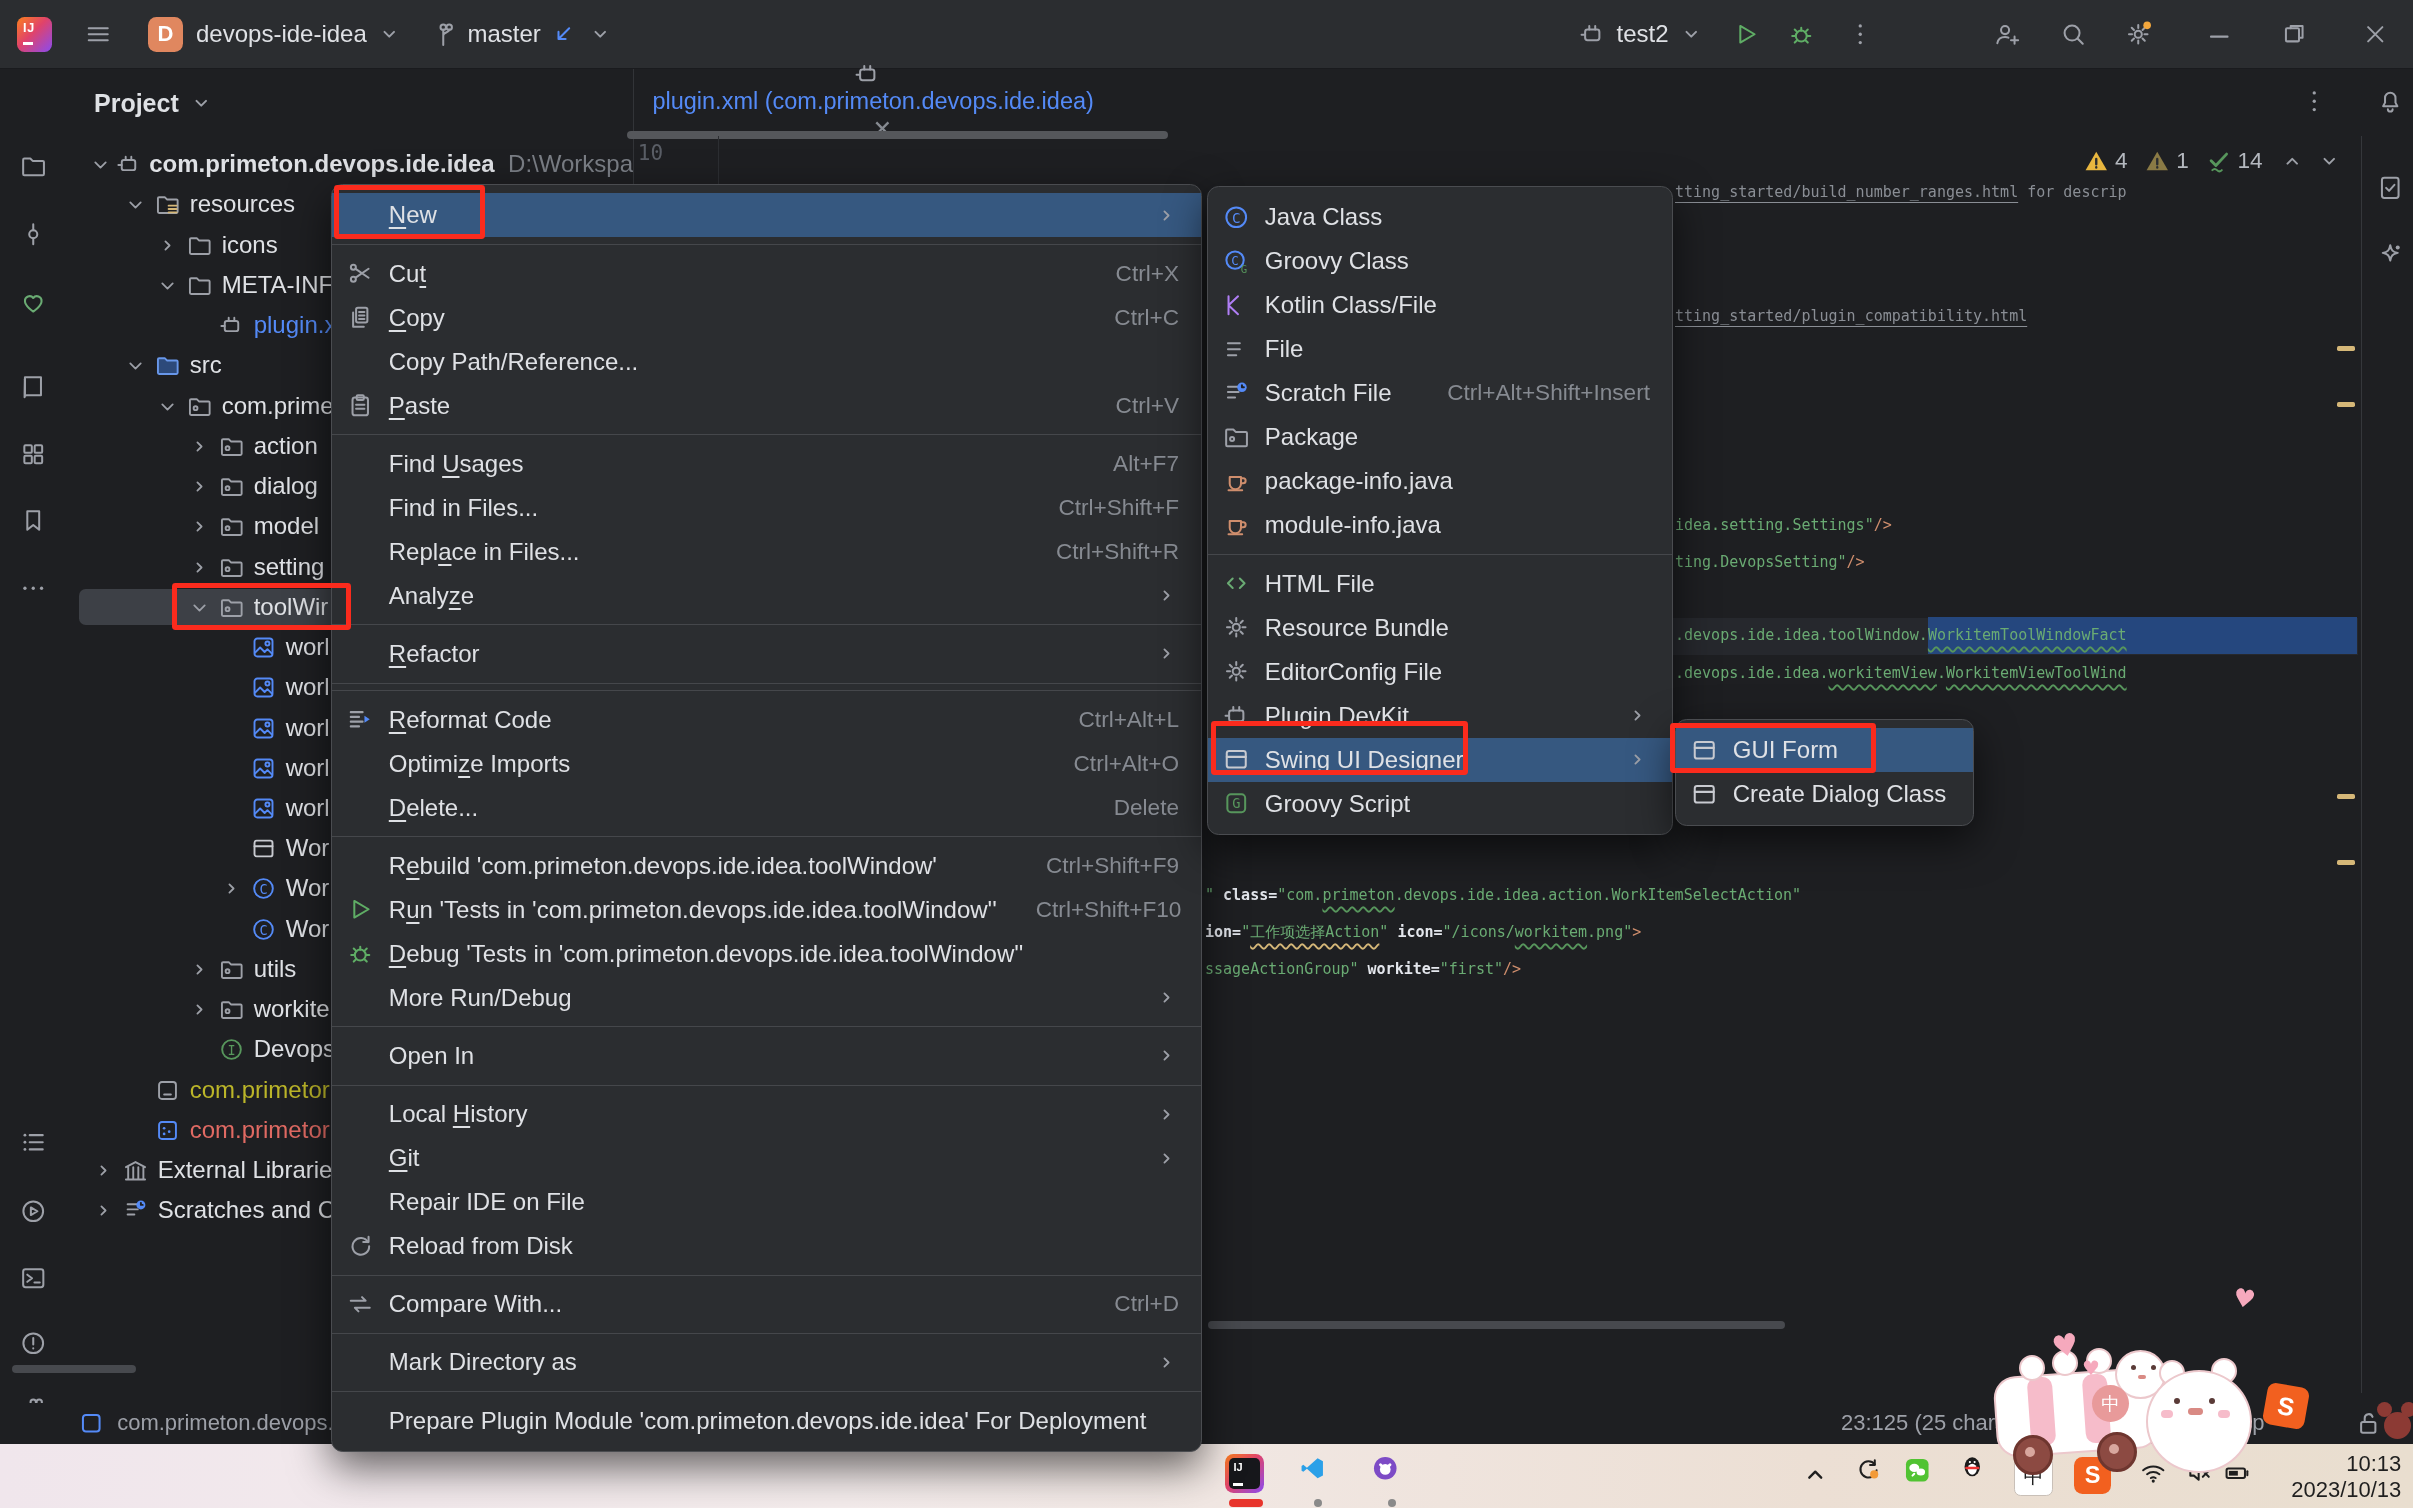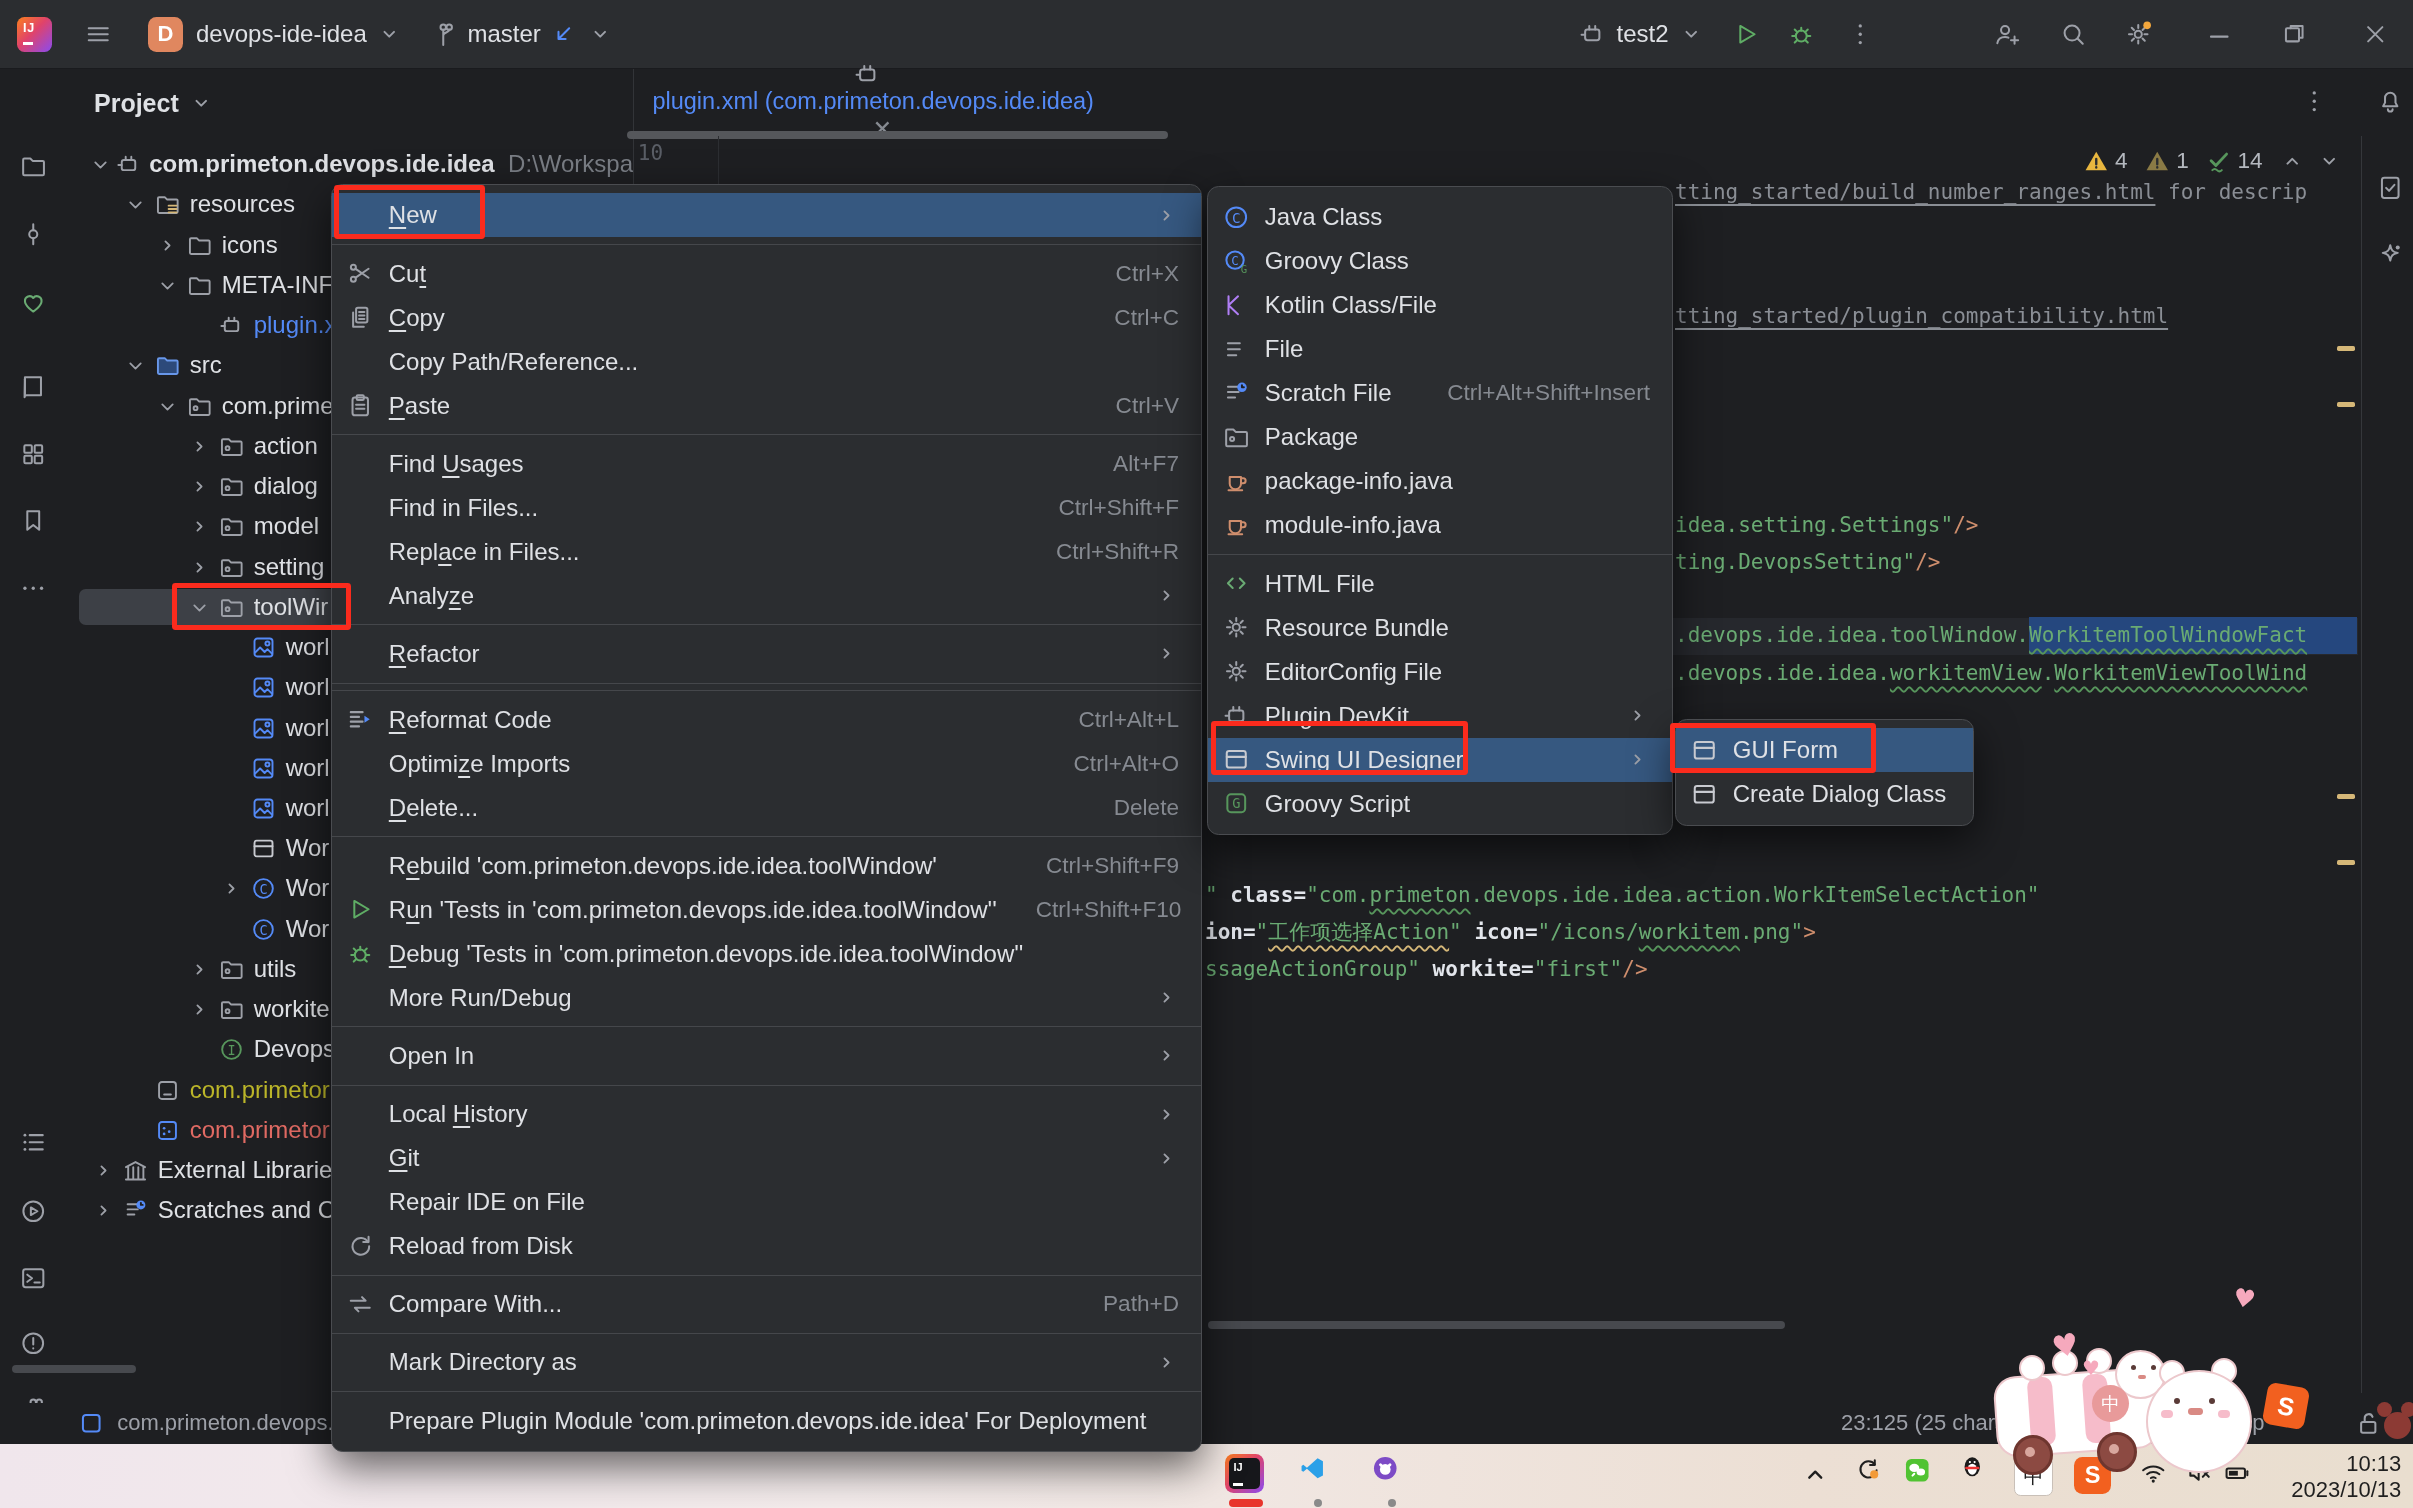--- a/index.html
+++ b/index.html
@@ -31,21 +31,21 @@
   .t-bold{font-weight:700;}
   
   #tabbar{position:absolute;left:634px;top:69px;width:1727px;height:65px;display:flex;align-items:center;}
   #tab{display:flex;align-items:center;margin-left:18.4px;font-size:23.5px;color:#548af7;flex-direction:column;}
   #tab .close{margin-left:18.4px;color:#868a91;font-size:23.5px;}
   #tab-thumb{position:absolute;left:627px;top:131px;width:541px;height:7.5px;border-radius:4.2px;background:#55575b;}
   #gutter-num{position:absolute;left:621px;top:141px;width:59px;text-align:center;font-family:"DejaVu Sans Mono","Liberation Mono",monospace;font-size:21px;color:#5a5e66;}
   #gutter-line{position:absolute;left:718px;top:136px;width:0.8px;height:1256px;background:#2c2e32;}
   #inspections{position:absolute;top:144px;right:70px;height:34px;display:flex;align-items:center;gap:8.4px;font-size:22.6px;color:#b4b8bf;}
   #inspections .grp{display:flex;align-items:center;gap:5px;margin-right:6.7px;}
-  .cl{position:absolute;font-family:"DejaVu Sans Mono","Liberation Mono",monospace;font-size:21px;line-height:37px;height:37px;white-space:pre;display:flex;}
+  .cl{position:absolute;font-family:"DejaVu Sans Mono","Liberation Mono",monospace;font-size:15px;line-height:37px;height:37px;white-space:pre;display:flex;}
   .seg-green{color:#6aab73}.seg-orange{color:#cf8e6d}.seg-gray{color:#8a8e95}
   .seg-link{color:#8a8e95;text-decoration:underline;text-underline-offset:5px;}
   .seg-attr{color:#e3e6ec;font-weight:600;}
   .seg-sq{text-decoration-line:underline;text-decoration-style:wavy;text-decoration-color:#57965c;text-decoration-thickness:1.7px;text-underline-offset:5.9px;}
   .seg-sqy{text-decoration-line:underline;text-decoration-style:wavy;text-decoration-color:#d5b778;text-decoration-thickness:1.7px;text-underline-offset:5.9px;}
   .seg-sel{background:#25477e;}
   .seg-fill{flex:1;}
   #cur-line{position:absolute;left:1672px;top:618px;width:686px;height:37px;background:#26282d;}
   .ymark{position:absolute;left:2337px;width:18.4px;height:5px;background:#d5b778;border-radius:1.7px;}
   #editor-hthumb{position:absolute;left:1208px;top:1321px;width:577px;height:8.4px;background:#47494e;border-radius:4.2px;}
@@ -983,21 +983,21 @@
         <span class="lbl">Reload from Disk</span>
       </div>
       <div class="msep"></div>
       <div class="mi">
         <span class="ic-slot">
           <svg class="ic" width="28.5" height="28.5" viewBox="0 0 24 24" stroke="#9da0a8" stroke-width="1.7" fill="none" stroke-linecap="round" stroke-linejoin="round" style="color:#9da0a8">
             <path d="M4 9h12.5l-3-3M20 15H7.5l3 3"></path>
           </svg>
         </span>
         <span class="lbl">Compare With...</span>
-        <span class="sc">Path+D</span>
+        <span class="sc">Ctrl+D</span>
       </div>
       <div class="msep"></div>
       <div class="mi">
         <span class="ic-slot"></span>
         <span class="lbl">Mark Directory as</span>
         <span class="arr">
           <svg class="ic" width="25" height="25" viewBox="0 0 24 24" stroke="#9da0a8" stroke-width="1.7" fill="none" stroke-linecap="round" stroke-linejoin="round" style="color:#9da0a8">
             <path d="M10 8l4 4-4 4"></path>
           </svg>
         </span>

